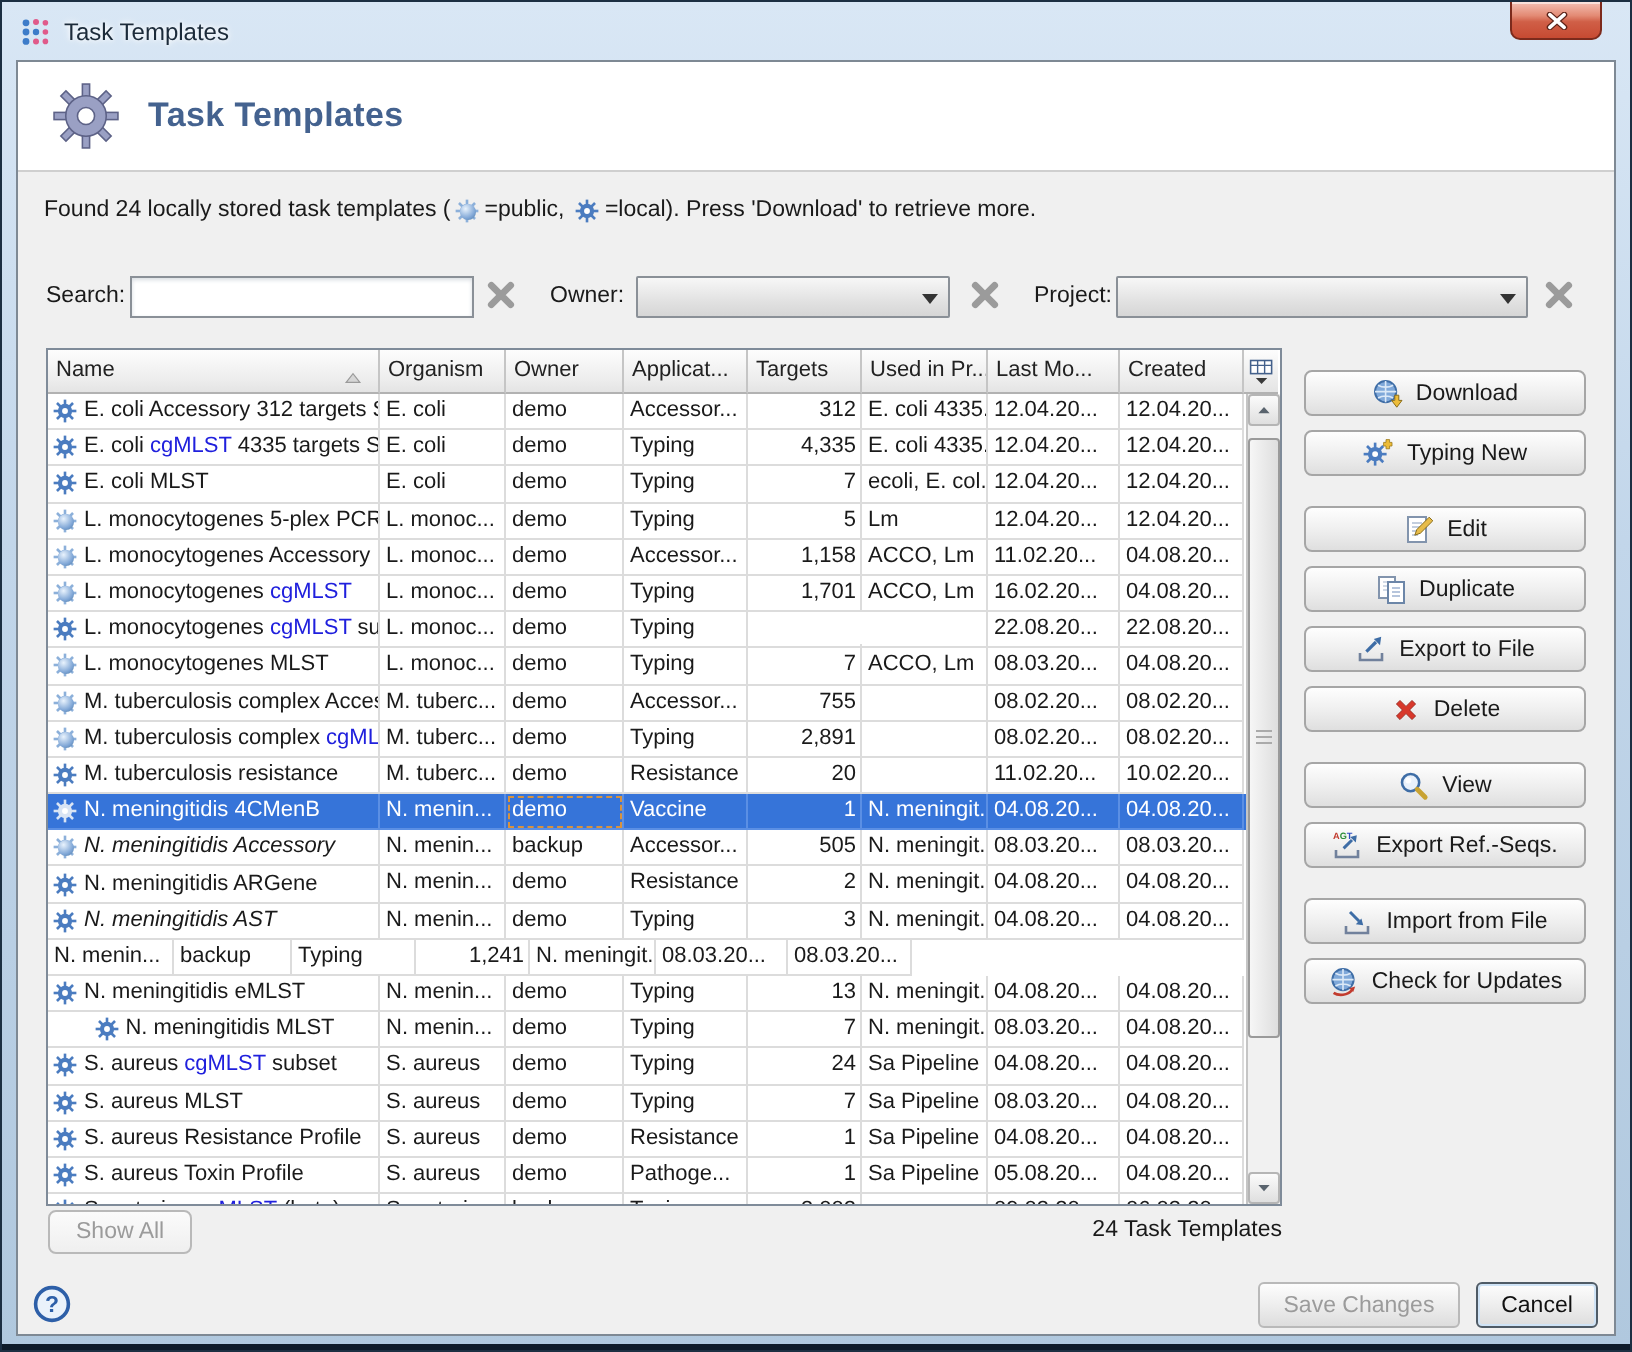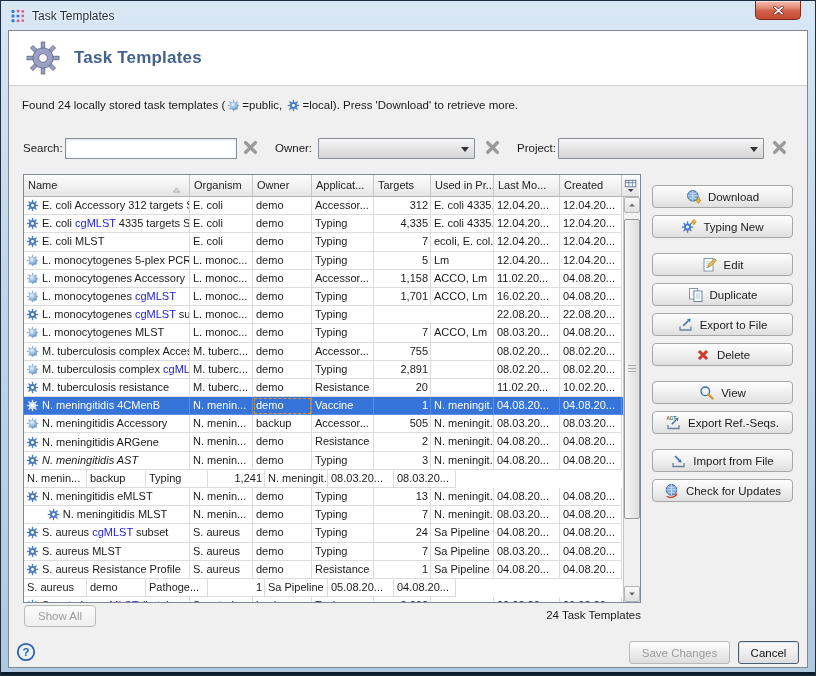--- a/index.html
+++ b/index.html
@@ -512,21 +512,21 @@
               </div>
               <div class="tcell c-organism" style="width: 63px; flex: 0 0 63px;">N. menin...</div>
               <div class="tcell c-owner" style="width: 59px; flex: 0 0 59px;">demo</div>
               <div class="tcell c-application" style="width: 62px; flex: 0 0 62px;">Vaccine</div>
               <div class="tcell c-targets" style="width: 57px; flex: 0 0 57px;">1</div>
               <div class="tcell c-used_in" style="width: 63px; flex: 0 0 63px;">N. meningit...</div>
               <div class="tcell c-last_modified" style="width: 66px; flex: 0 0 66px;">04.08.20...</div>
               <div class="tcell c-created" style="width: 62px; flex: 0 0 62px;">04.08.20...</div>
             </div>
             <div class="trow">
-              <div class="tcell c-name" style="width: 166px; flex: 0 0 166px;">
+              <div class="tcell c-name" style="width: 166px; flex: 0 0 166px; font-style: italic;">
                 <span class="ticon public">
                   <svg viewBox="0 0 16 16">
                     <g fill="currentColor">
                       <rect x="7.2" y="1" width="1.6" height="14"></rect>
                       <rect x="7.2" y="1" width="1.6" height="14" transform="rotate(45 8 8)"></rect>
                       <rect x="7.2" y="1" width="1.6" height="14" transform="rotate(90 8 8)"></rect>
                       <rect x="7.2" y="1" width="1.6" height="14" transform="rotate(135 8 8)"></rect>
                       <circle cx="8" cy="8" r="4.4"></circle>
                     </g>
                     <circle cx="8" cy="8" r="1.8" fill="#fff"></circle>
@@ -714,20 +714,35 @@
               </div>
               <div class="tcell c-organism" style="width: 63px; flex: 0 0 63px;">S. aureus</div>
               <div class="tcell c-owner" style="width: 59px; flex: 0 0 59px;">demo</div>
               <div class="tcell c-application" style="width: 62px; flex: 0 0 62px;">Resistance</div>
               <div class="tcell c-targets" style="width: 57px; flex: 0 0 57px;">1</div>
               <div class="tcell c-used_in" style="width: 63px; flex: 0 0 63px;">Sa Pipeline</div>
               <div class="tcell c-last_modified" style="width: 66px; flex: 0 0 66px;">04.08.20...</div>
               <div class="tcell c-created" style="width: 62px; flex: 0 0 62px;">04.08.20...</div>
             </div>
             <div class="trow">
+              <div class="tcell c-name" style="width: 166px; flex: 0 0 166px;">
+                <span class="ticon local">
+                  <svg viewBox="0 0 16 16">
+                    <g fill="currentColor">
+                      <rect x="7.2" y="1" width="1.6" height="14"></rect>
+                      <rect x="7.2" y="1" width="1.6" height="14" transform="rotate(45 8 8)"></rect>
+                      <rect x="7.2" y="1" width="1.6" height="14" transform="rotate(90 8 8)"></rect>
+                      <rect x="7.2" y="1" width="1.6" height="14" transform="rotate(135 8 8)"></rect>
+                      <circle cx="8" cy="8" r="4.4"></circle>
+                    </g>
+                    <circle cx="8" cy="8" r="1.8" fill="#fff"></circle>
+                  </svg>
+                </span>
+                <span class="nmtxt">S. aureus Toxin Profile</span>
+              </div>
               <div class="tcell c-organism" style="width: 63px; flex: 0 0 63px;">S. aureus</div>
               <div class="tcell c-owner" style="width: 59px; flex: 0 0 59px;">demo</div>
               <div class="tcell c-application" style="width: 62px; flex: 0 0 62px;">Pathoge...</div>
               <div class="tcell c-targets" style="width: 57px; flex: 0 0 57px;">1</div>
               <div class="tcell c-used_in" style="width: 63px; flex: 0 0 63px;">Sa Pipeline</div>
               <div class="tcell c-last_modified" style="width: 66px; flex: 0 0 66px;">05.08.20...</div>
               <div class="tcell c-created" style="width: 62px; flex: 0 0 62px;">04.08.20...</div>
             </div>
             <div class="trow">
               <div class="tcell c-name" style="width: 166px; flex: 0 0 166px;">

